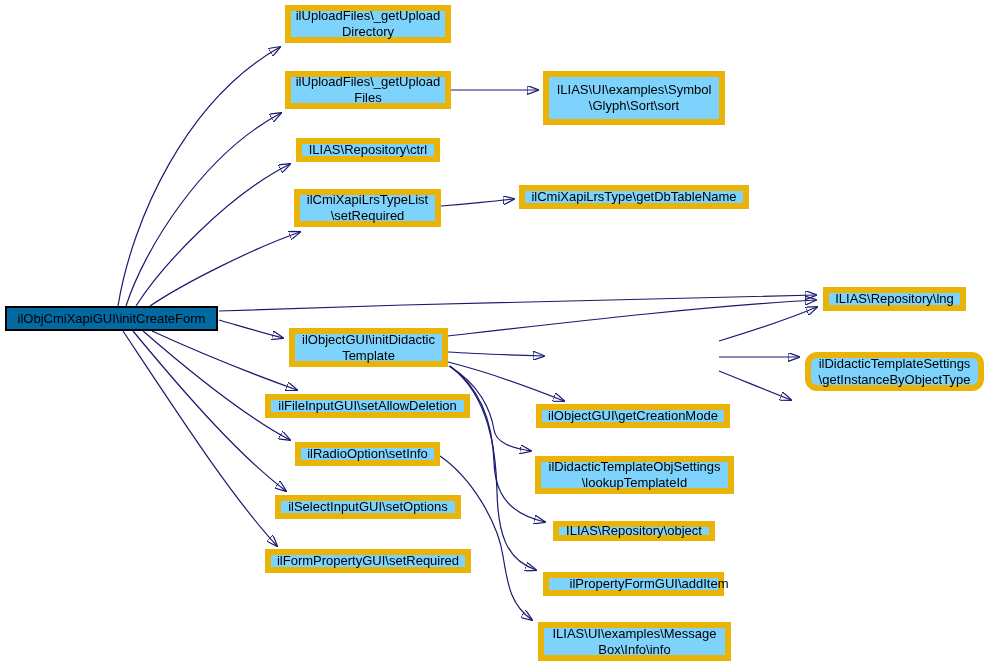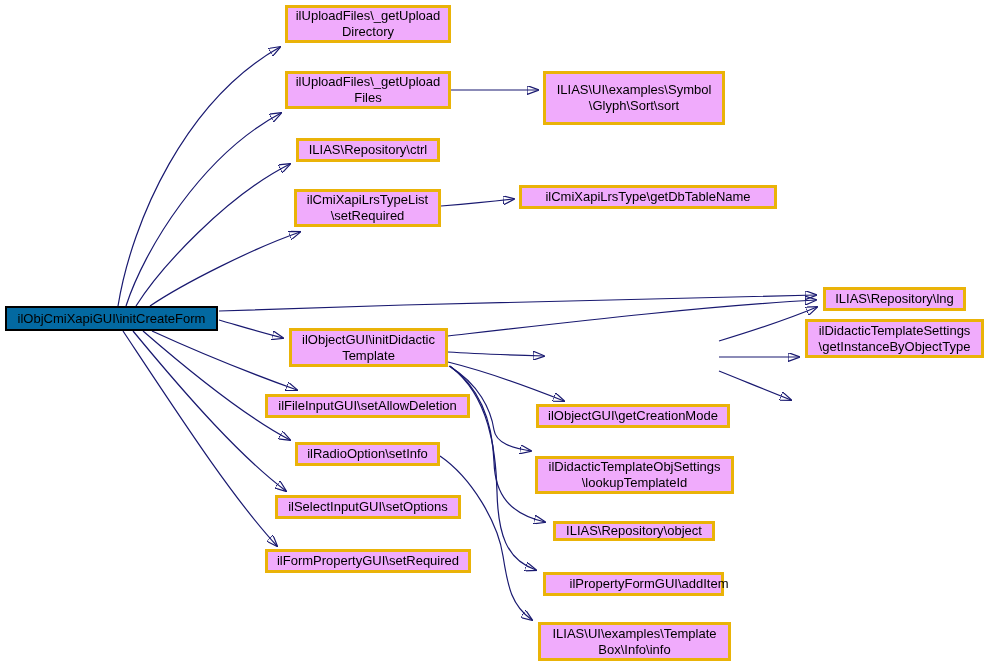--- a/index.html
+++ b/index.html
@@ -23,22 +23,22 @@
     height: 669px;
   }
   .edges path {
     fill: none;
     stroke: #191970;
     stroke-width: 1.2px;
   }
   .node {
     position: absolute;
     box-sizing: border-box;
-    background: #f0abfc;
-    border: 3px solid #eab308;
+    background: #7dd3fc;
+    border: 6px solid #eab308;
     color: #000000;
     font-size: 13px;
     line-height: 16px;
     display: flex;
     align-items: center;
     justify-content: center;
     text-align: center;
     white-space: pre-line;
     cursor: pointer;
   }
@@ -92,21 +92,21 @@
 Files</div>
 
   <div class="node" style="left:296px; top:138px; width:144px; height:24px;">ILIAS\Repository\ctrl</div>
 
   <div class="node" style="left:294px; top:189px; width:147px; height:38px;">ilCmiXapiLrsTypeList
 \setRequired</div>
 
   <div class="node" style="left:543px; top:71px; width:182px; height:54px;">ILIAS\UI\examples\Symbol
 \Glyph\Sort\sort</div>
 
-  <div class="node" style="left:519px; top:185px; width:258px; height:24px;">ilCmiXapiLrsType\getDbTableName</div>
+  <div class="node" style="left:519px; top:185px; width:230px; height:24px;">ilCmiXapiLrsType\getDbTableName</div>
 
   <div class="node" style="left:289px; top:328px; width:159px; height:39px;">ilObjectGUI\initDidactic
 Template</div>
 
   <div class="node" style="left:265px; top:394px; width:205px; height:24px;">ilFileInputGUI\setAllowDeletion</div>
 
   <div class="node" style="left:295px; top:442px; width:145px; height:24px;">ilRadioOption\setInfo</div>
 
   <div class="node" style="left:275px; top:495px; width:186px; height:24px;">ilSelectInputGUI\setOptions</div>
 
@@ -117,20 +117,20 @@
 
   <div class="node" style="left:536px; top:404px; width:194px; height:24px;">ilObjectGUI\getCreationMode</div>
 
   <div class="node" style="left:535px; top:456px; width:199px; height:38px;">ilDidacticTemplateObjSettings
 \lookupTemplateId</div>
 
   <div class="node" style="left:553px; top:521px; width:162px; height:20px;">ILIAS\Repository\object</div>
 
   <div class="node" style="left:543px; top:572px; width:181px; height:24px;padding-left:31px;">ilPropertyFormGUI\addItem</div>
 
-  <div class="node" style="left:538px; top:622px; width:193px; height:39px;">ILIAS\UI\examples\Template
+  <div class="node" style="left:538px; top:622px; width:193px; height:39px;">ILIAS\UI\examples\Message
 Box\Info\info</div>
 
-  <div class="node" style="left:805px; top:319px; width:179px; height:39px;">ilDidacticTemplateSettings
+  <div class="node" style="left:805px; top:352px; width:179px; height:39px;border-radius:12px;">ilDidacticTemplateSettings
 \getInstanceByObjectType</div>
 
 
 </div>
 
 </body></html>

